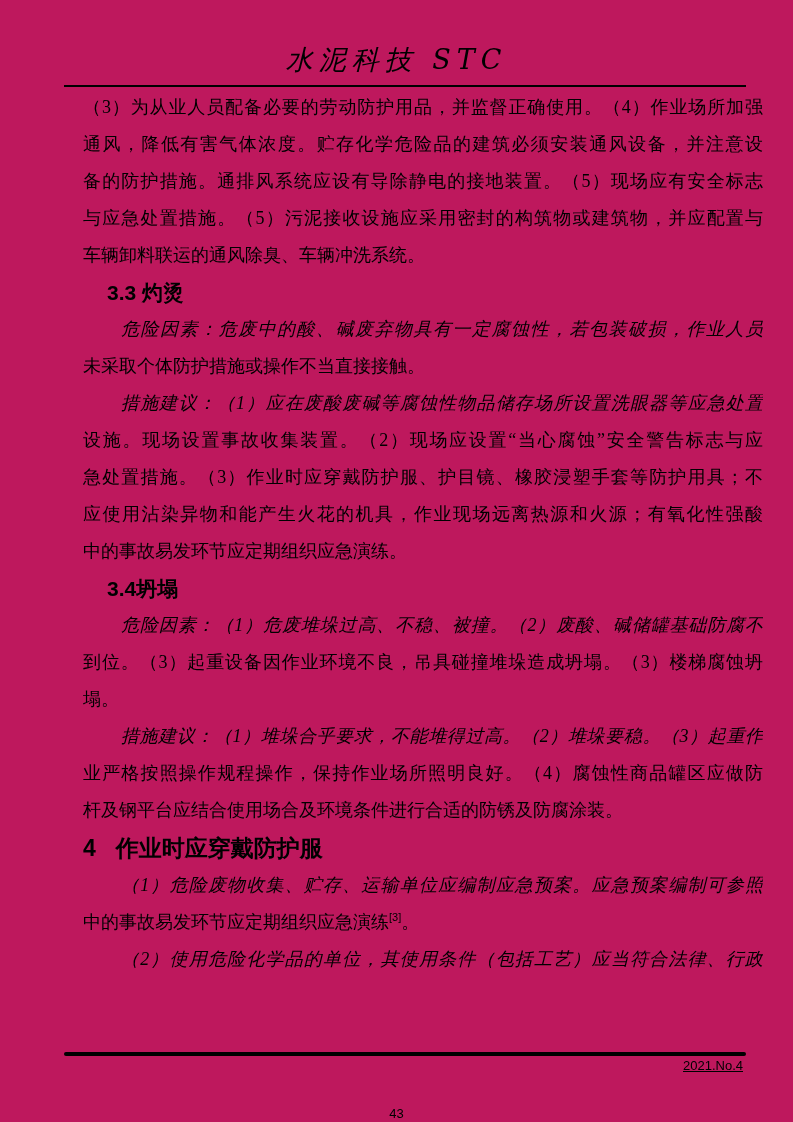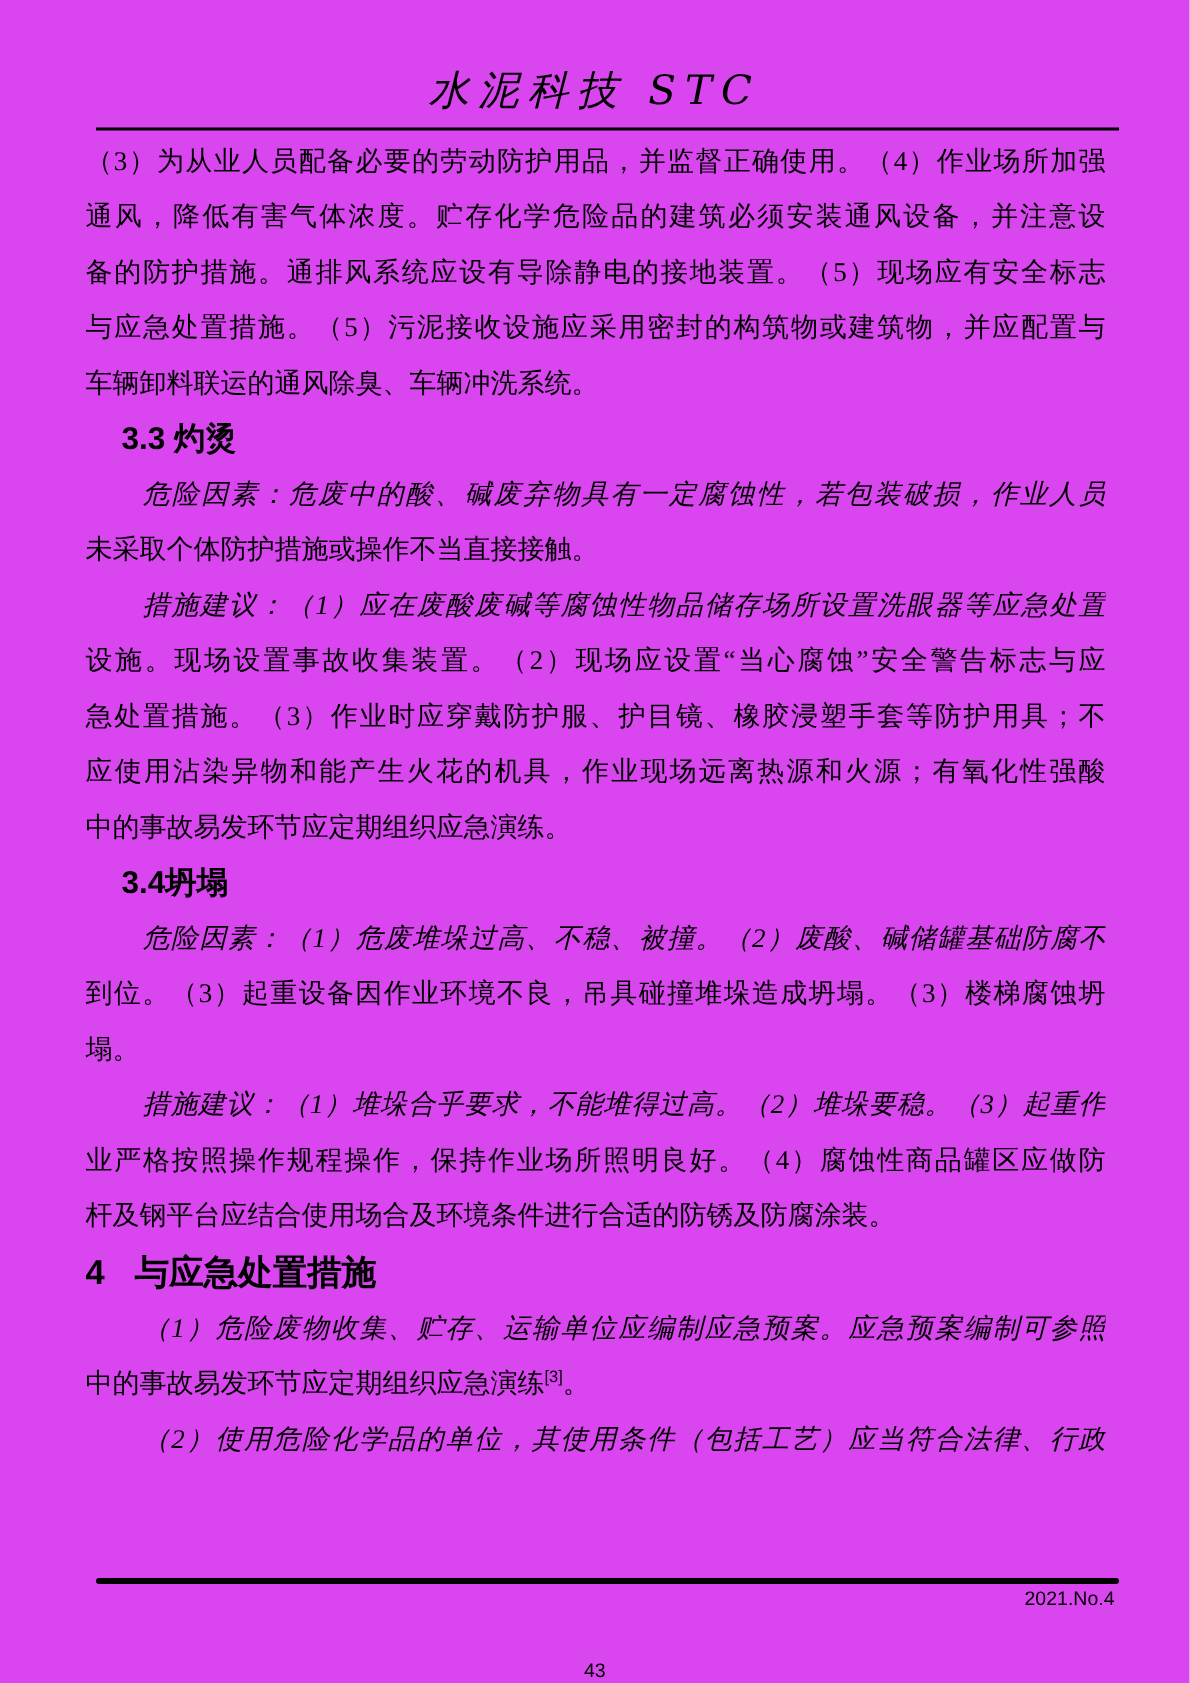--- a/index.html
+++ b/index.html
@@ -1,40 +1,40 @@
 <!DOCTYPE html>
 <html><head>
 <meta charset="utf-8">
 <style>
   html,body { margin:0; padding:0; background:#e8e8e8; }
   .page {
     position:relative;
     width:793px; height:1122px;
     margin:0 auto;
-    background:#d946ef;
+    background:#be185d;
     color:#000000;
     font-family:"Liberation Serif","DejaVu Serif",serif;
     overflow:hidden;
   }
   
   .header-title {
     position:absolute; top:42px; left:0; right:0;
     text-align:center;
     font-size:27px;
     font-style:italic;
     letter-spacing:6px;
     font-family:"DejaVu Serif","Liberation Serif",serif;
   }
   .header-rule {
     position:absolute; top:85px; left:64px; width:682px; height:2px;
     background:#000000;
   }
   
   .content {
-    position:absolute; top:89px; left:57px; width:680px;
+    position:absolute; top:89px; left:83px; width:680px;
   }
   .tline {
     font-size:18px;
     line-height:37px;
     height:37px;
     text-align:justify;
     text-align-last:justify;
     text-justify:inter-character;
     overflow:hidden;
   }
@@ -72,20 +72,21 @@
   .footer-page {
     position:absolute; top:1106px; left:0; right:0;
     text-align:center;
     font-size:13px;
     font-family:"Liberation Sans","DejaVu Sans",sans-serif;
   }
   .footer-issue {
     position:absolute; top:1058px; right:50px;
     font-size:13px;
     font-family:"Liberation Sans","DejaVu Sans",sans-serif;
+    text-decoration:underline;
   }
 </style>
 </head>
 <body>
 
 <div class="page">
 
   <div class="header-title">水泥科技 STC</div>
   <div class="header-rule"></div>
 
@@ -112,21 +113,21 @@
 
     <div class="tline indent">危险因素：（1）危废堆垛过高、不稳、被撞。（2）废酸、碱储罐基础防腐不</div>
     <div class="tline">到位。（3）起重设备因作业环境不良，吊具碰撞堆垛造成坍塌。（3）楼梯腐蚀坍</div>
     <div class="tline last">塌。</div>
 
     <div class="tline indent">措施建议：（1）堆垛合乎要求，不能堆得过高。（2）堆垛要稳。（3）起重作</div>
     <div class="tline">业严格按照操作规程操作，保持作业场所照明良好。（4）腐蚀性商品罐区应做防</div>
     <div class="tline last">杆及钢平台应结合使用场合及环境条件进行合适的防锈及防腐涂装。</div>
 
     <div class="h1">
-      <span class="hnum">4</span><span>与应急处置措施</span>
+      <span class="hnum">4</span><span>作业时应穿戴防护服</span>
     </div>
 
     <div class="tline indent">（1）危险废物收集、贮存、运输单位应编制应急预案。应急预案编制可参照</div>
     <div class="tline last"><span>中的事故易发环节应定期组织应急演练</span><sup class="cite">[3]</sup><span>。</span></div>
 
     <div class="tline indent">（2）使用危险化学品的单位，其使用条件（包括工艺）应当符合法律、行政</div>
 
   </div>
 
   <div class="footer-rule"></div>

